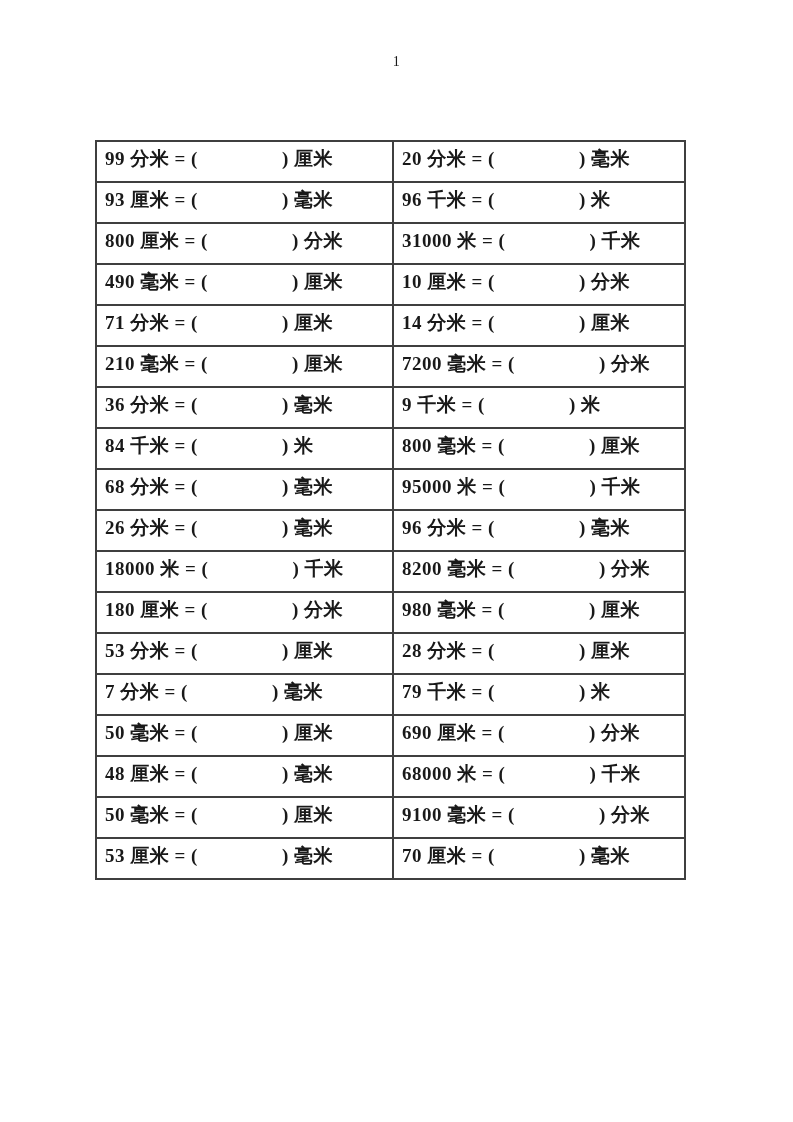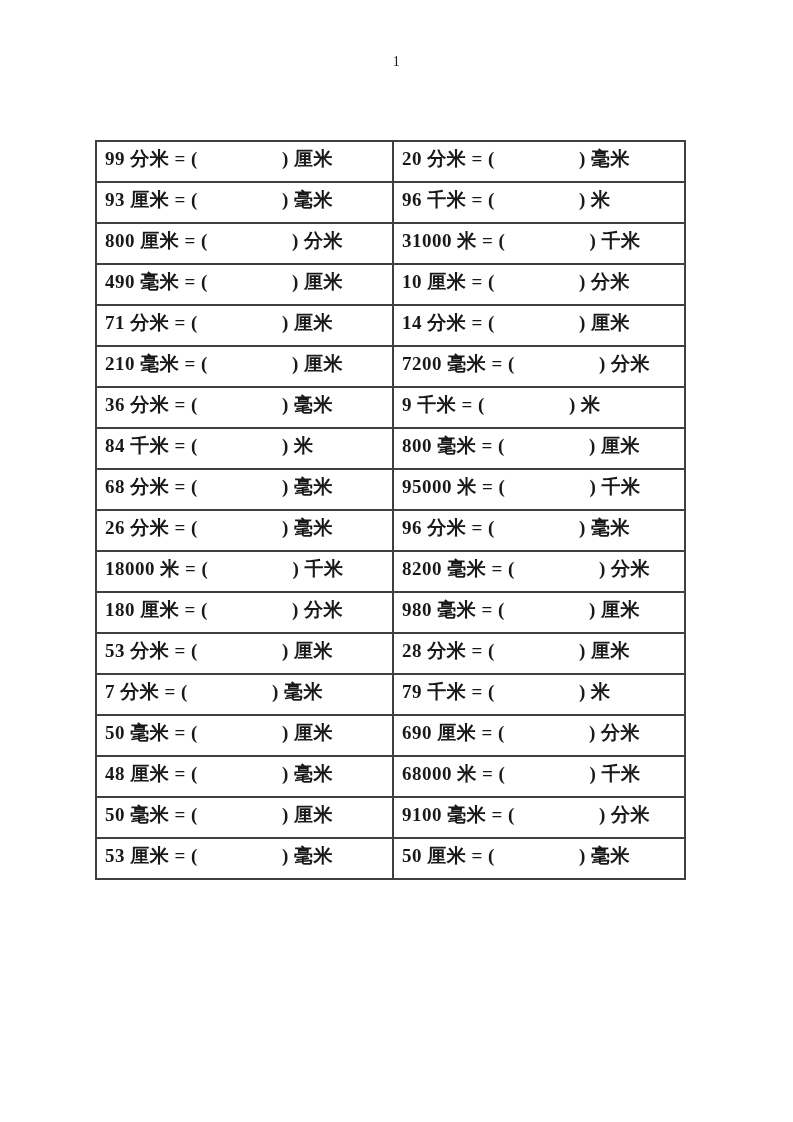--- a/index.html
+++ b/index.html
@@ -135,18 +135,18 @@
         <tr>
           <td><span class="q-pre">48 厘米 = (</span><span class="answer-gap"></span><span class="q-post">) 毫米</span></td>
           <td><span class="q-pre">68000 米 = (</span><span class="answer-gap"></span><span class="q-post">) 千米</span></td>
         </tr>
         <tr>
           <td><span class="q-pre">50 毫米 = (</span><span class="answer-gap"></span><span class="q-post">) 厘米</span></td>
           <td><span class="q-pre">9100 毫米 = (</span><span class="answer-gap"></span><span class="q-post">) 分米</span></td>
         </tr>
         <tr>
           <td><span class="q-pre">53 厘米 = (</span><span class="answer-gap"></span><span class="q-post">) 毫米</span></td>
-          <td><span class="q-pre">50 厘米 = (</span><span class="answer-gap"></span><span class="q-post">) 毫米</span></td>
+          <td><span class="q-pre">70 厘米 = (</span><span class="answer-gap"></span><span class="q-post">) 毫米</span></td>
         </tr>
       </tbody>
   </table>
 
 </div>
 
 </body></html>

